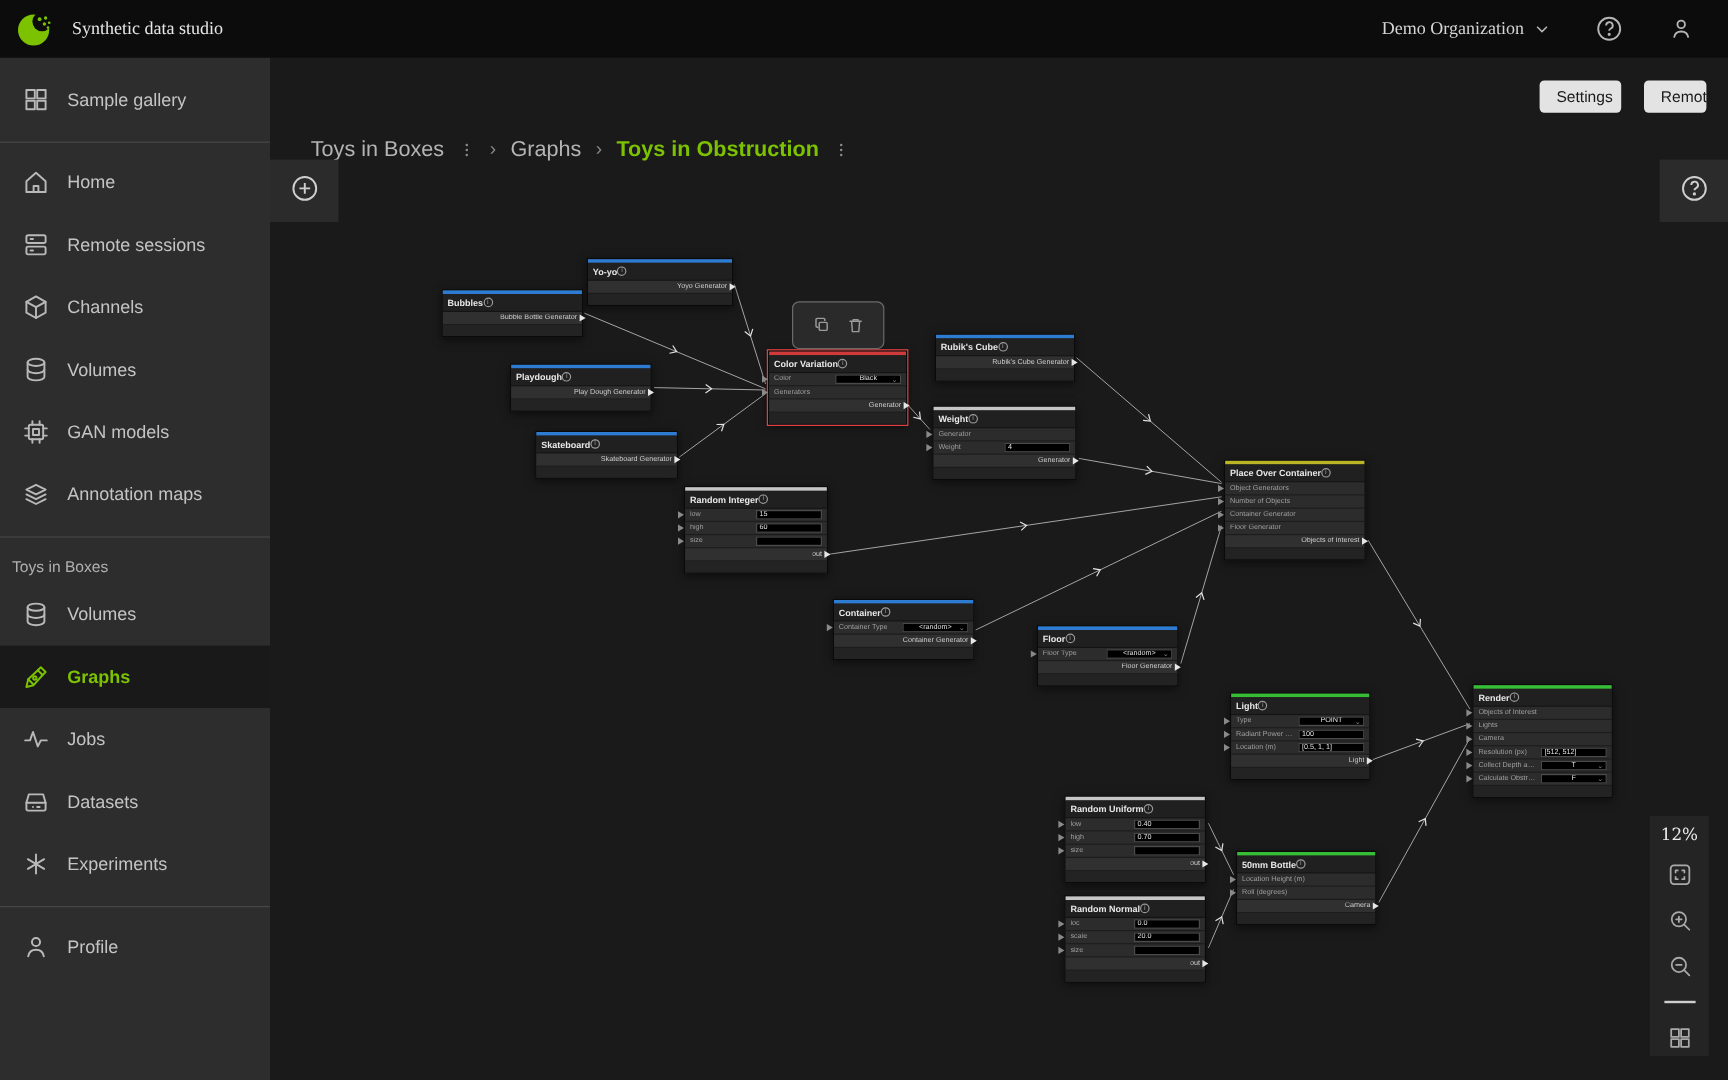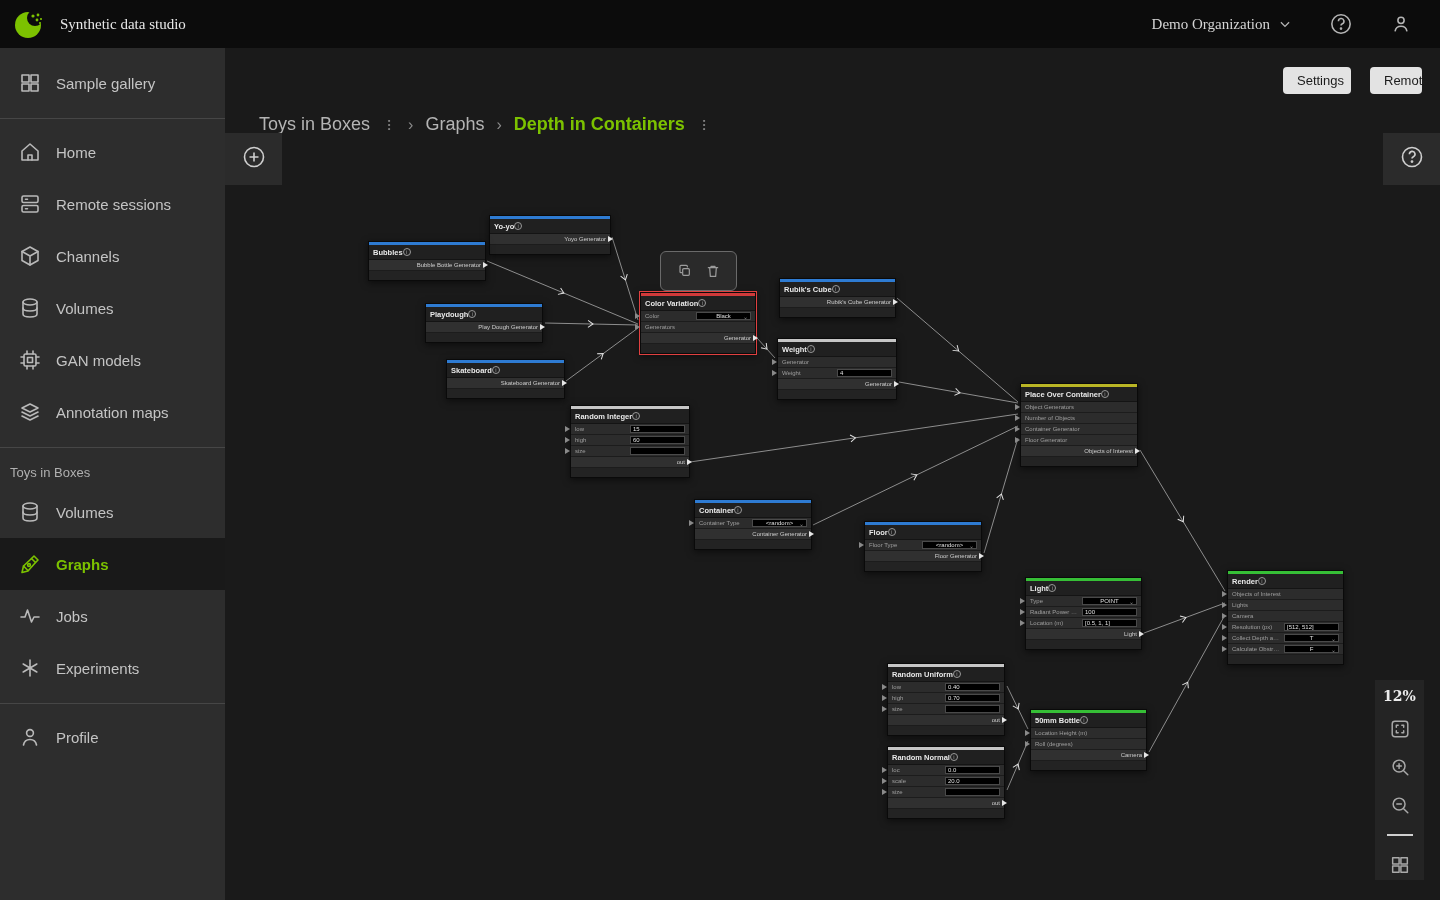--- a/index.html
+++ b/index.html
@@ -43,21 +43,21 @@
   .btn-stage  { left:1145px; width:52px; }
 
   .corner-btn { position:absolute; top:85px; width:57px; height:52px; background:#2b2b2b;
     display:flex; align-items:center; justify-content:center; color:#cfcfcf; cursor:pointer; }
   .corner-btn svg { width:24px; height:24px; }
   .corner-btn.left { left:0; }
   .corner-btn.right { right:0; }
 
   
   .zoom-panel { position:absolute; left:1150px; top:632px; width:49px; height:200px; background:#242424;
-    display:flex; flex-direction:column; align-items:center; padding-top:8px; gap:14px;font-weight:bold; }
+    display:flex; flex-direction:column; align-items:center; padding-top:8px; gap:14px; }
   .zoom-label { color:#ececec; font-size:14px; font-family:"DejaVu Serif","Liberation Serif",serif; }
   .zp-icon { width:22px; height:22px; color:#a9a9a9; cursor:pointer; }
   .zp-icon svg { width:100%; height:100%; }
   .zp-div { width:26px; border-top:2px solid #cfcfcf; margin:2px 0; }
 
   
   .edges { position:absolute; left:0; top:0; width:1215px; height:852px; z-index:1; }
 
   
   .node { position:absolute; background:#262626; border:1px solid #0a0a0a; z-index:5;
@@ -201,20 +201,28 @@
           <path d="M13.5 6.5L16 4l4 4-2.5 2.5M5.5 14l4.2 4.2"></path>
           <circle cx="11" cy="13" r="1.4"></circle>
         </svg></span>
       <span>Graphs</span>
     </div>
     <div class="side-item">
       <span class="ic"><svg viewBox="0 0 24 24" fill="none" stroke="currentColor" stroke-width="1.6" stroke-linecap="round" stroke-linejoin="round">
           <path d="M3 13h4l2.5-7 4 12L16 13h5"></path>
         </svg></span>
       <span>Jobs</span>
+    </div>
+    <div class="side-item">
+      <span class="ic"><svg viewBox="0 0 24 24" fill="none" stroke="currentColor" stroke-width="1.6" stroke-linecap="round" stroke-linejoin="round">
+          <path d="M4 13l2-7h12l2 7v5a1.5 1.5 0 0 1-1.5 1.5h-13A1.5 1.5 0 0 1 4 18z"></path>
+          <path d="M4 13h16"></path>
+          <path d="M9.5 16.5h.01M13 16.5h2"></path>
+        </svg></span>
+      <span>Datasets</span>
     </div>
     <div class="side-item">
       <span class="ic"><svg viewBox="0 0 24 24" fill="none" stroke="currentColor" stroke-width="1.6" stroke-linecap="round" stroke-linejoin="round">
           <path d="M12 4v16M5.2 8l13.6 8M18.8 8L5.2 16"></path>
         </svg></span>
       <span>Experiments</span>
     </div>
     <div class="side-div"></div>
     <div class="side-item">
       <span class="ic"><svg viewBox="0 0 24 24" fill="none" stroke="currentColor" stroke-width="1.6" stroke-linecap="round" stroke-linejoin="round">
@@ -262,21 +270,21 @@
   <div class="crumbs" id="crumbs">
       <span class="crumb">Toys in Boxes</span>
       <span class="kebab"><svg viewBox="0 0 24 24" fill="none" stroke="currentColor" stroke-width="1.6" stroke-linecap="round" stroke-linejoin="round">
           <circle cx="12" cy="5" r="1" fill="currentColor"></circle>
           <circle cx="12" cy="12" r="1" fill="currentColor"></circle>
           <circle cx="12" cy="19" r="1" fill="currentColor"></circle>
         </svg></span>
       <span class="crumb-sep">›</span>
       <span class="crumb">Graphs</span>
       <span class="crumb-sep">›</span>
-      <span class="crumb active">Depth in Containers</span>
+      <span class="crumb active">Toys in Obstruction</span>
       <span class="kebab"><svg viewBox="0 0 24 24" fill="none" stroke="currentColor" stroke-width="1.6" stroke-linecap="round" stroke-linejoin="round">
           <circle cx="12" cy="5" r="1" fill="currentColor"></circle>
           <circle cx="12" cy="12" r="1" fill="currentColor"></circle>
           <circle cx="12" cy="19" r="1" fill="currentColor"></circle>
         </svg></span>
     </div>
 
   <button class="btn btn-preview">Settings</button>
   <button class="btn btn-stage">Remote</button>
 

